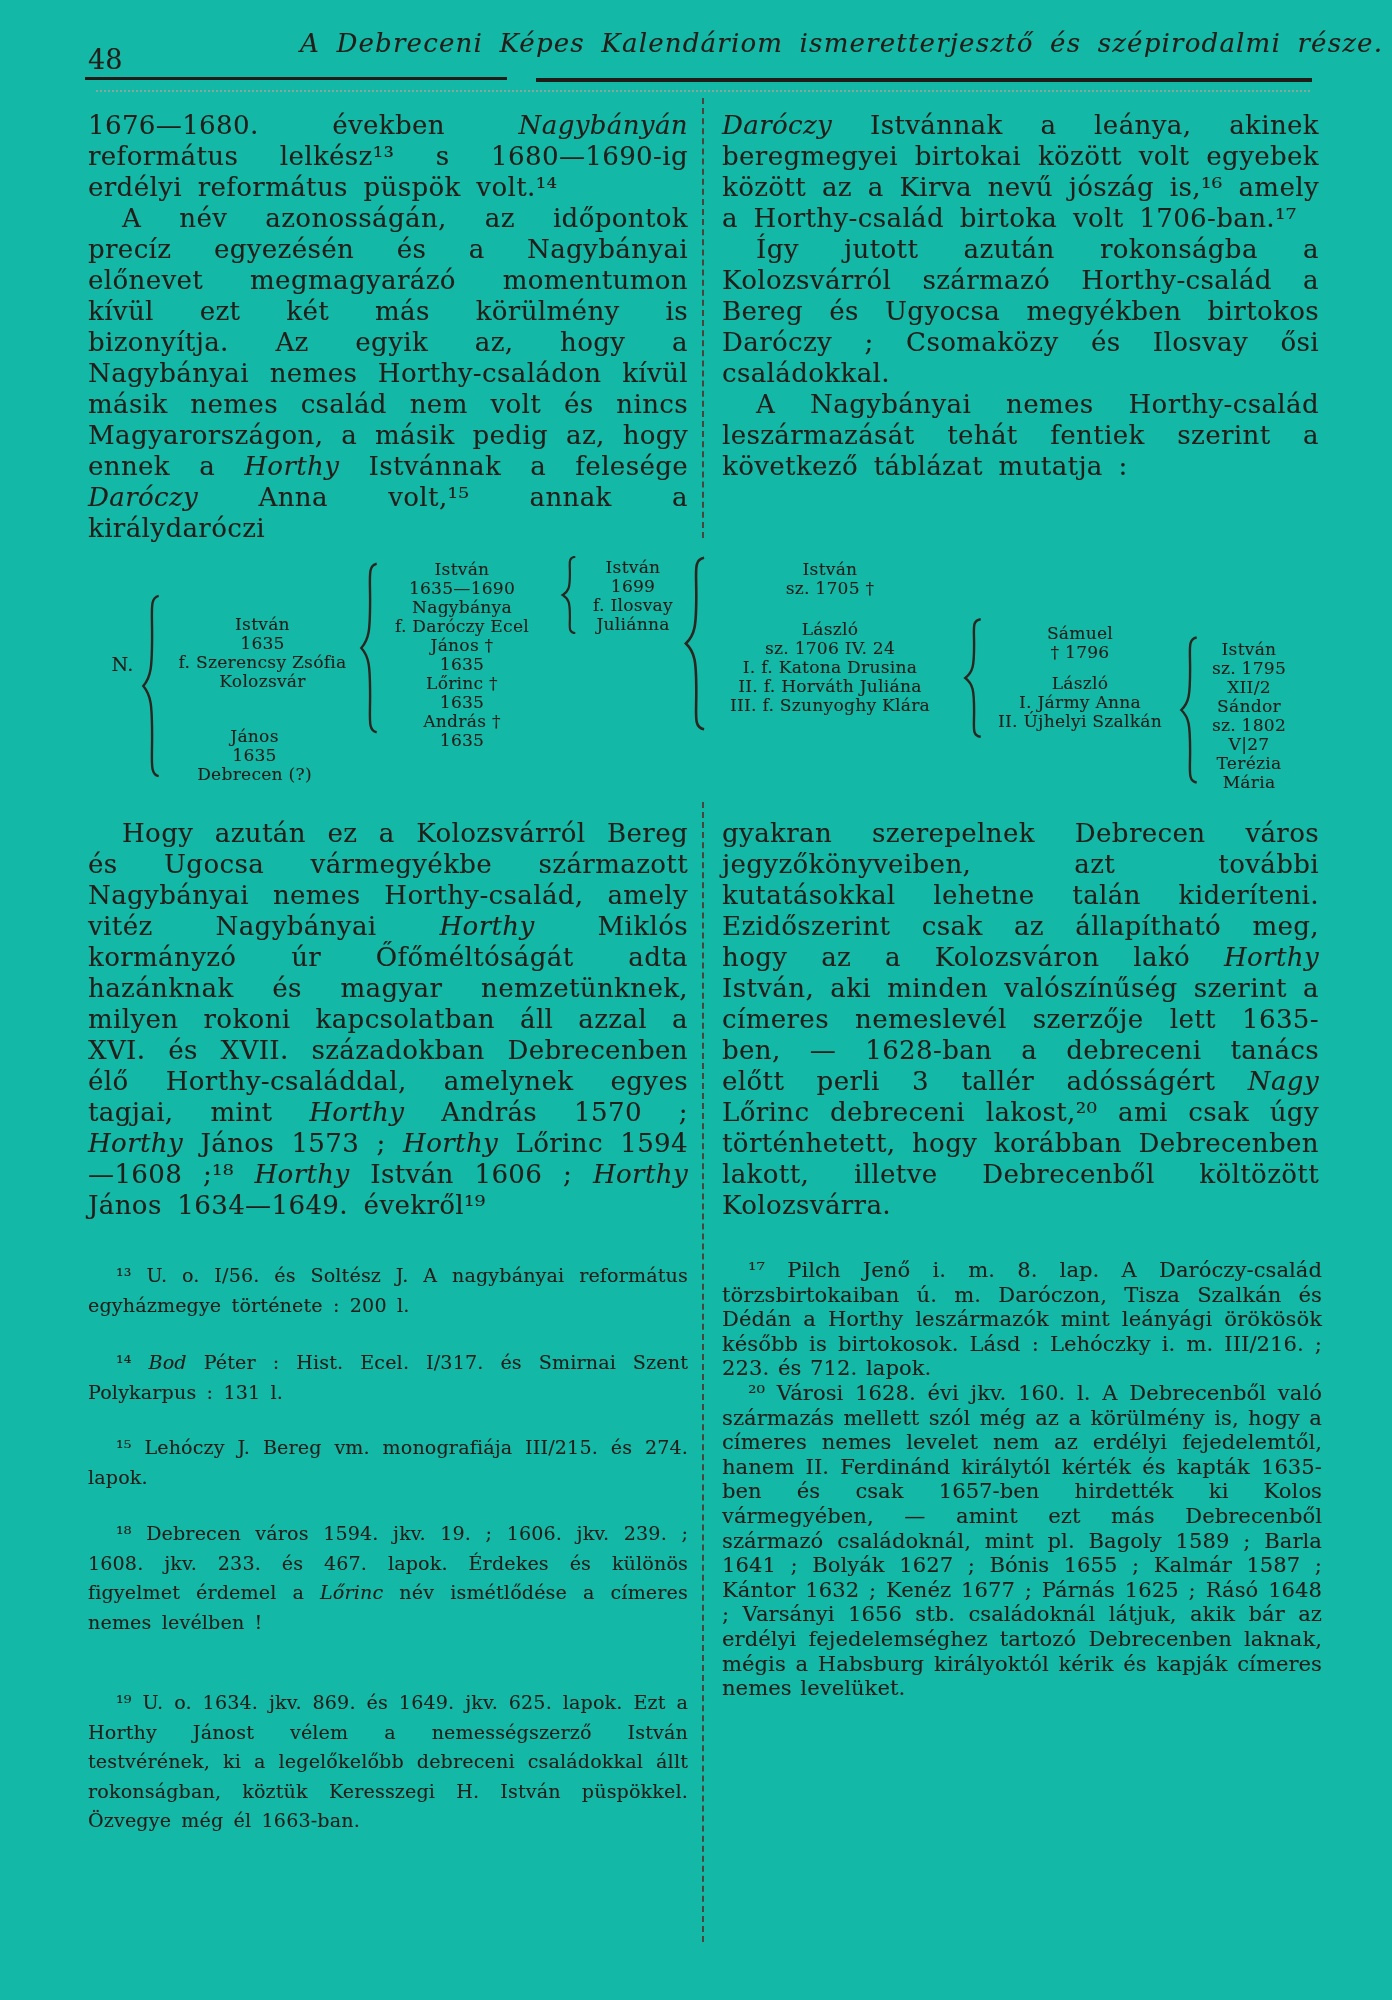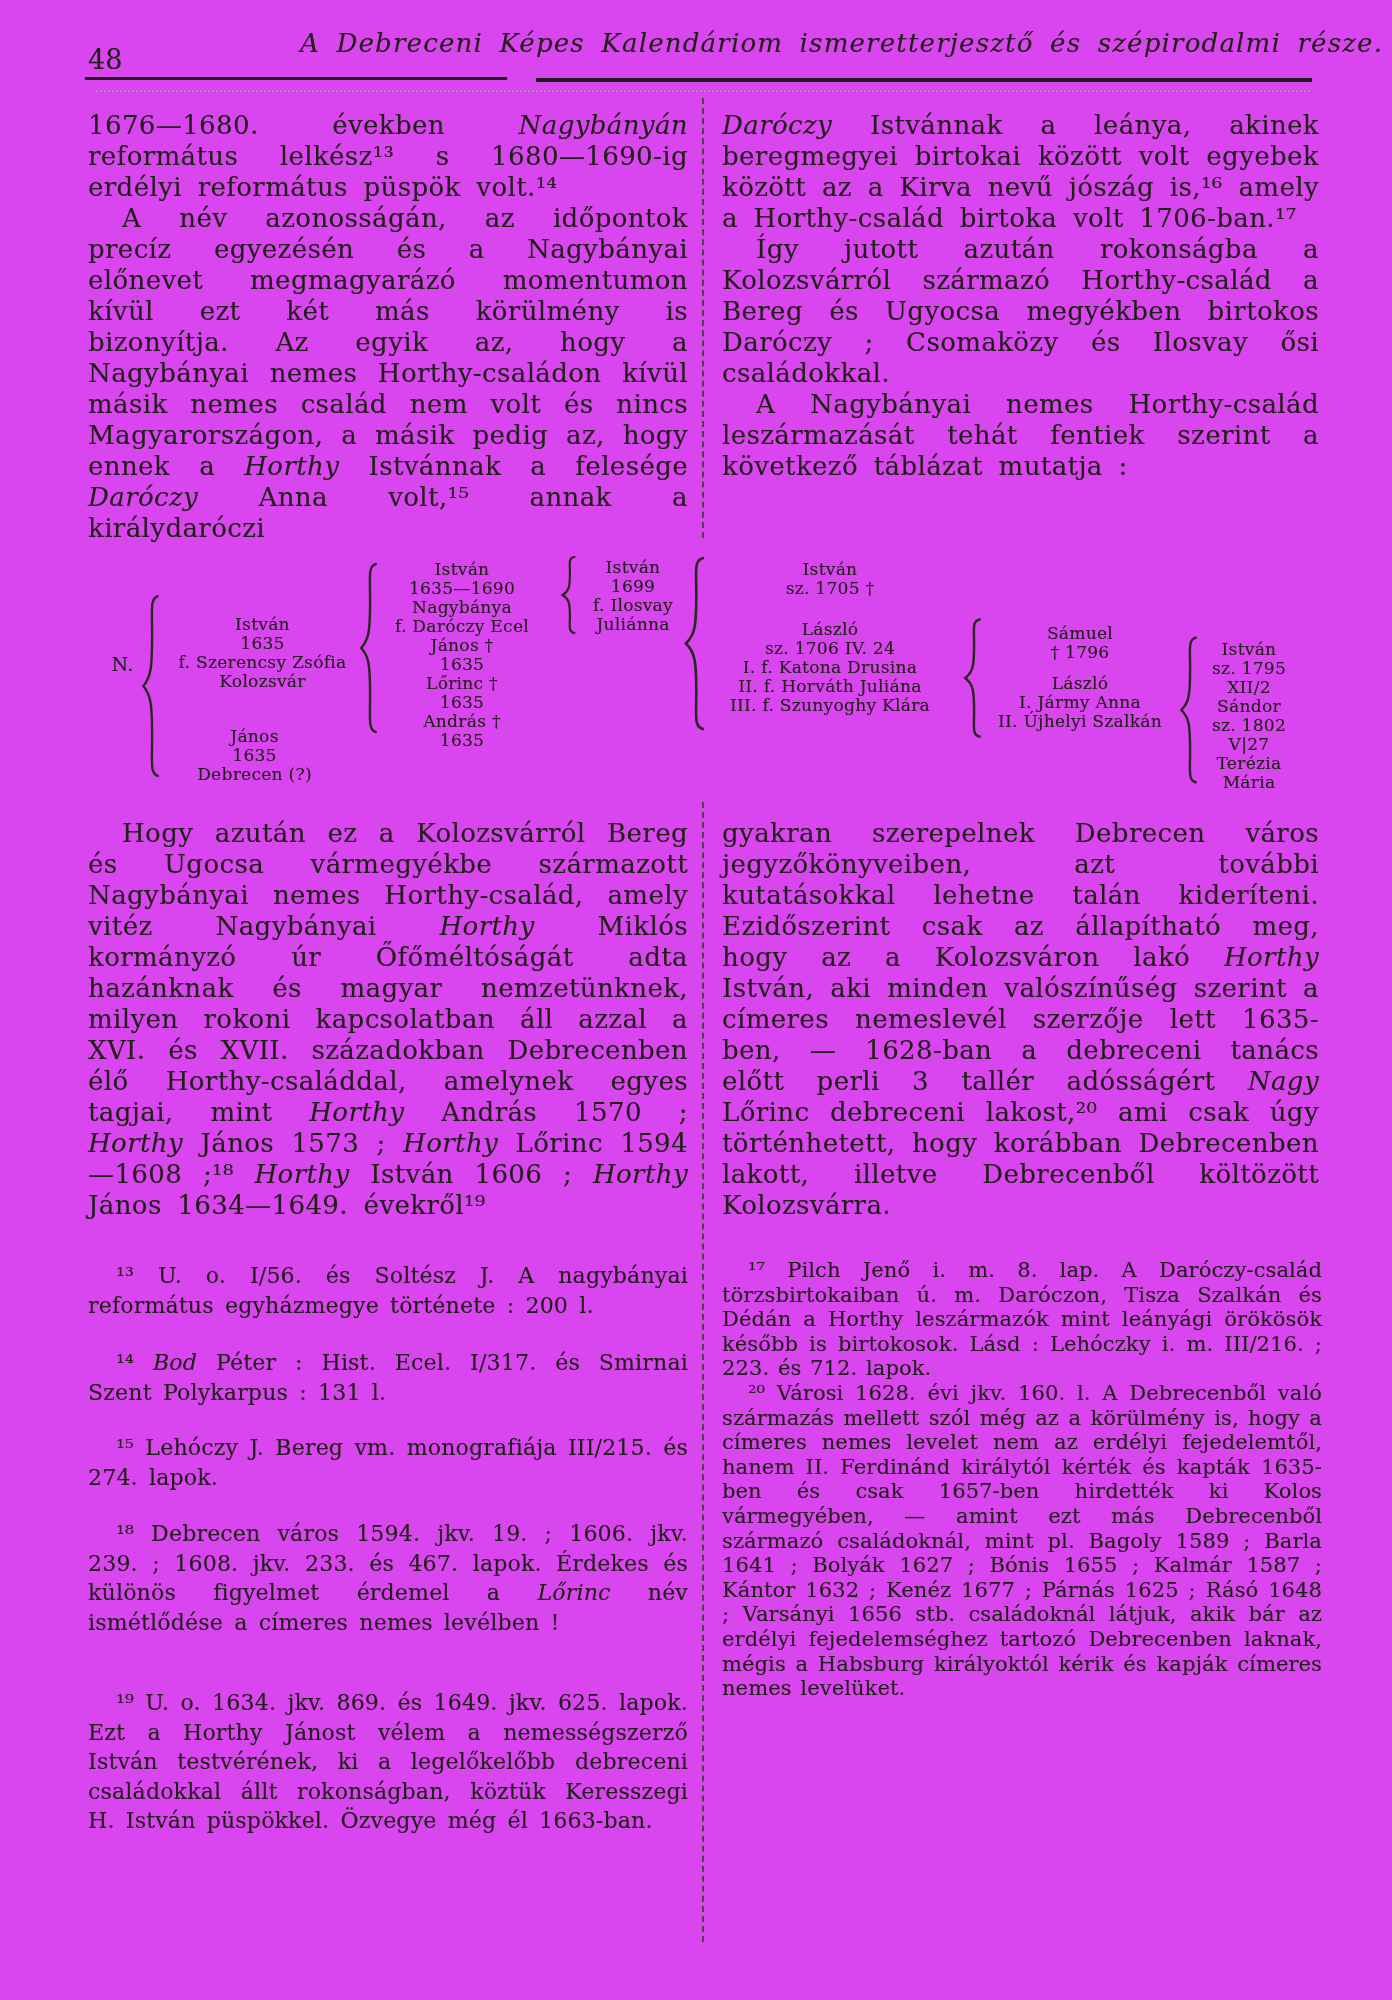--- a/index.html
+++ b/index.html
@@ -15,34 +15,34 @@
 
   .page-number { font-size:27px; }
   .running-title { font-style:italic; font-size:26px; letter-spacing:1.2px; word-spacing:7px; white-space:nowrap; }
   .rule { position:absolute; background:#201d18; }
   .dotline { position:absolute; border-top:2px dotted #a9a49a; opacity:0.75; }
   .divider { position:absolute; width:0; border-left:2.5px dashed #4a463f; }
 
   .body-text { font-size:26px; line-height:31px; text-align:justify; letter-spacing:0.4px; word-spacing:7px; }
   .ind { text-indent:34px; }
 
-  .fn-left { position:absolute; width:600px; font-size:22px; line-height:29.5px;
+  .fn-left { position:absolute; width:600px; font-size:19px; line-height:29.5px;
              letter-spacing:0.2px; word-spacing:4px; text-align:justify; text-indent:28px; }
   .fn-right p { font-size:21px; line-height:24.6px; letter-spacing:0.1px; word-spacing:2px;
                 text-align:justify; text-indent:26px; }
 
   .gen { position:absolute; left:0; top:548px; width:1392px; height:252px; }
   .gen-cell { position:absolute; font-size:17px; line-height:19px; text-align:center; letter-spacing:0.3px; }
   .gen-root { font-size:19px; text-align:center; }
   .brace { position:absolute; }
 </style>
 </head>
 <body>
 
-<div class="page" style="background: #d946ef; color: rgb(34, 31, 27);">
+<div class="page" style="background: #14b8a6; color: rgb(34, 31, 27);">
 
   <div class="abs page-number" style="left:88px; top:44px;">48</div>
   <div class="abs running-title" style="left:300px; top:28px;">A Debreceni Képes Kalendáriom ismeretterjesztő és szépirodalmi része.</div>
   <div class="rule" style="left:85px; top:77px; width:422px; height:3px;"></div>
   <div class="rule" style="left:536px; top:78px; width:776px; height:3.5px;"></div>
   <div class="dotline" style="left:96px; top:90px; width:1214px;"></div>
 
   <div class="divider" style="left:702px; top:98px; height:440px;"></div>
   <div class="divider" style="left:702px; top:802px; height:1140px;"></div>
 

